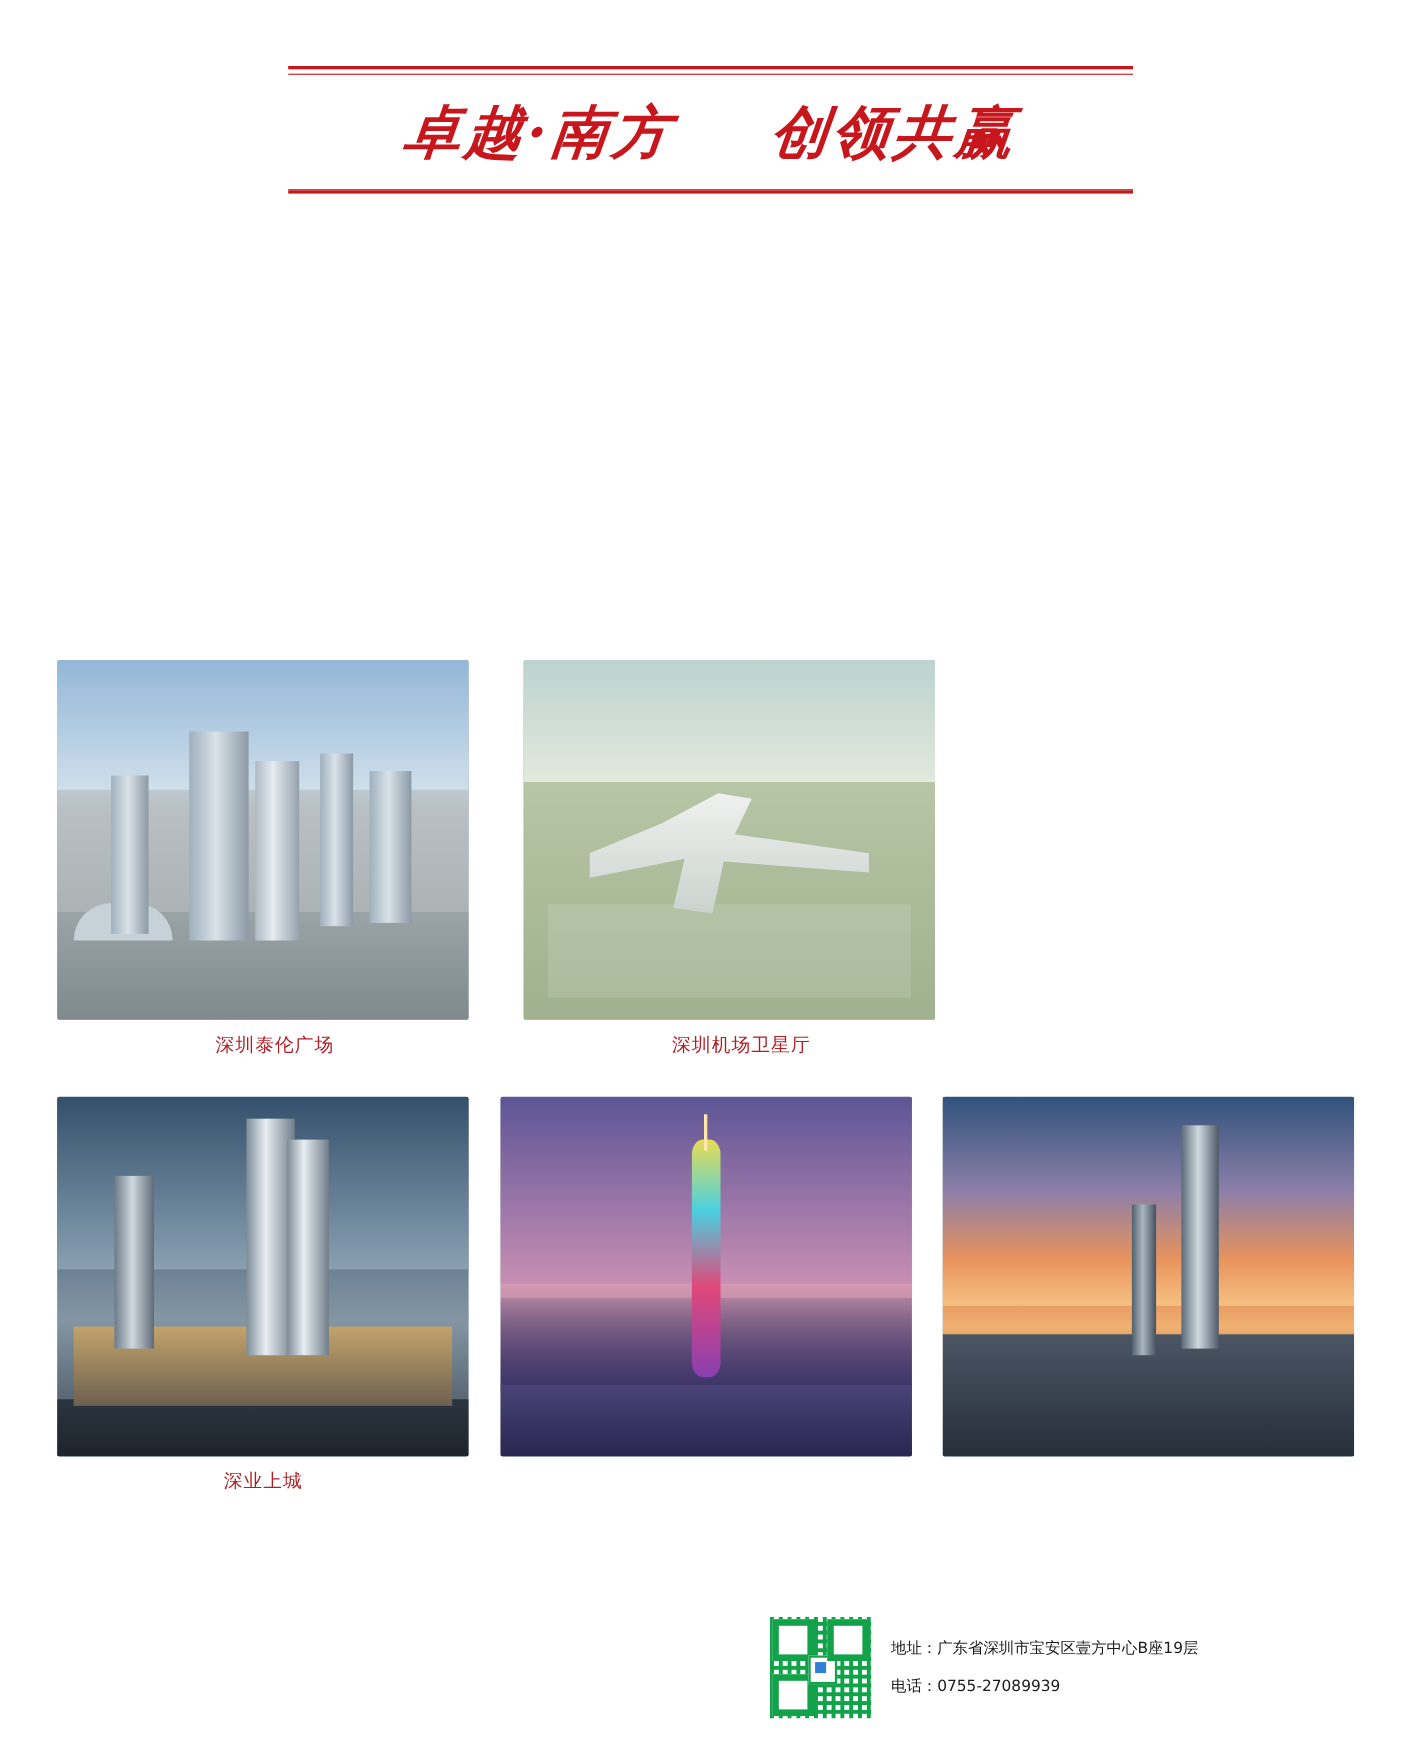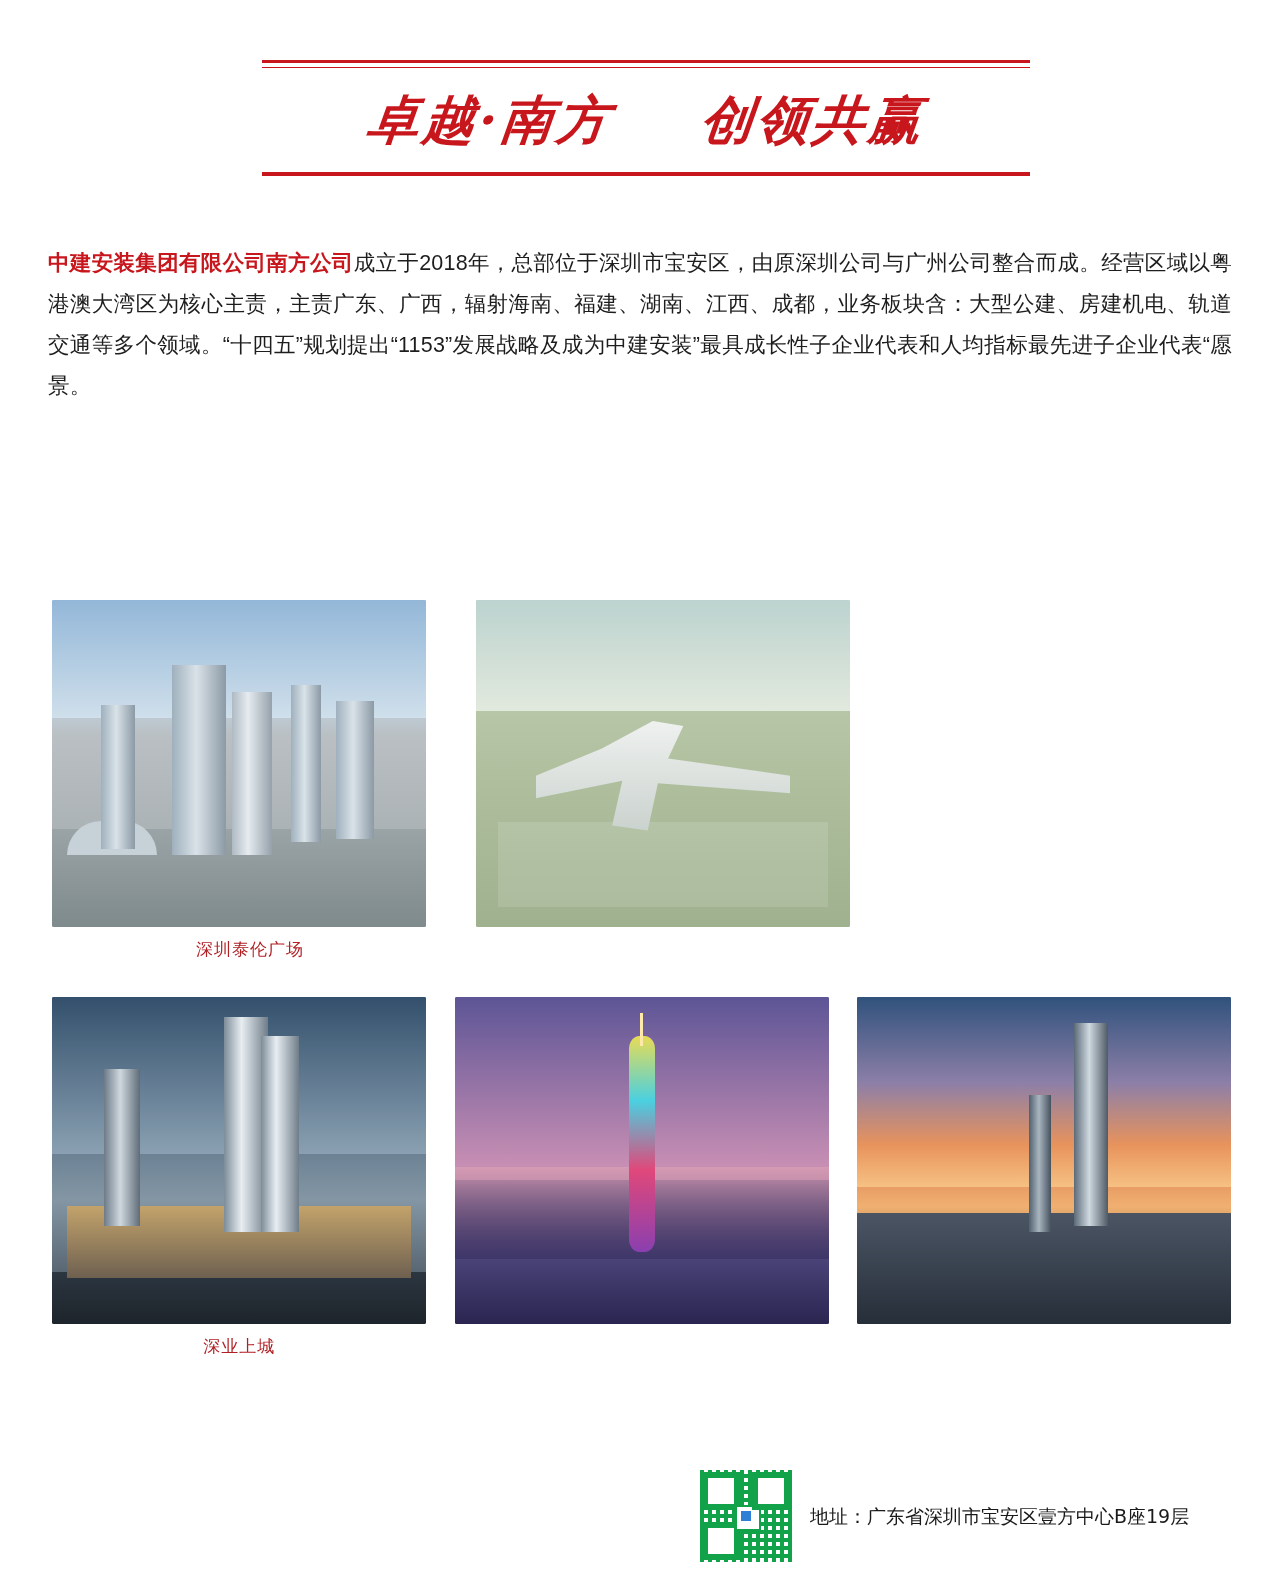--- a/index.html
+++ b/index.html
@@ -192,44 +192,41 @@
     width: 26px; height: 26px; border: 6px solid #12a24a; background: #fff;
   }
   .qr .center {
     position: absolute; left: 50%; top: 50%; width: 22px; height: 22px;
     margin: -11px 0 0 -11px; background: #fff; border: 2px solid #12a24a;
   }
   .qr .center::after {
     content:""; position:absolute; left:4px; top:4px; width:10px; height:10px; background:#2f7fd6;
   }
   .contact {
-    font-size: 19px;
+    font-size: 14px;
     line-height: 34px;
     color: #1a1a1a;
     font-family: "DejaVu Sans", "Liberation Sans", sans-serif;
   }
 </style>
 </head>
 <body>
 
 <div class="header">
   <div class="rule top"></div>
   <div class="rule thin"></div>
   <div class="slogan-wrap">
     <span class="slogan">卓越·南方</span>
     <span class="slogan">创领共赢</span>
   </div>
   <div class="rule thin"></div>
   <div class="rule"></div>
 </div>
 
 <div class="article">
-  <p>
-    <span class="lead-name">中建安装集团有限公司南方公司</span><span>成立于2018年，总部位于深圳市宝安区，由原深圳公司与广州公司整合而成。经营区域以粤港澳大湾区为核心主责，主责广东、广西，辐射海南、福建、湖南、江西、成都，业务板块含：大型公建、房建机电、轨道交通等多个领域。“十四五”规划提出“1153”发展战略及成为中建安装”最具成长性子企业代表和人均指标最先进子企业代表“愿景。</span>
-  </p>
 </div>
 
 <div class="gallery">
 
   <div class="grid-row row1">
 
     <div class="card">
       <div class="photo">
         <div class="ph p1">
           <div class="sky"></div>
@@ -248,20 +245,21 @@
 
     <div class="card">
       <div class="photo">
         <div class="ph p3">
           <div class="hz"></div>
           <div class="land"></div>
           <div class="apron"></div>
           <div class="term"></div>
         </div>
       </div>
+      <div class="caption">深圳机场卫星厅</div>
     </div>
 
   </div>
 
   <div class="grid-row row2">
 
     <div class="card">
       <div class="photo">
         <div class="ph p4">
           <div class="sky"></div>
@@ -301,14 +299,15 @@
   </div>
 </div>
 
 <div class="footer">
   <div class="qr">
     <div class="bl"></div>
     <div class="center"></div>
   </div>
   <div class="contact">
     <div>地址：广东省深圳市宝安区壹方中心B座19层</div>
+    <div>电话：0755-27089939</div>
   </div>
 </div>
 
 </body></html>

